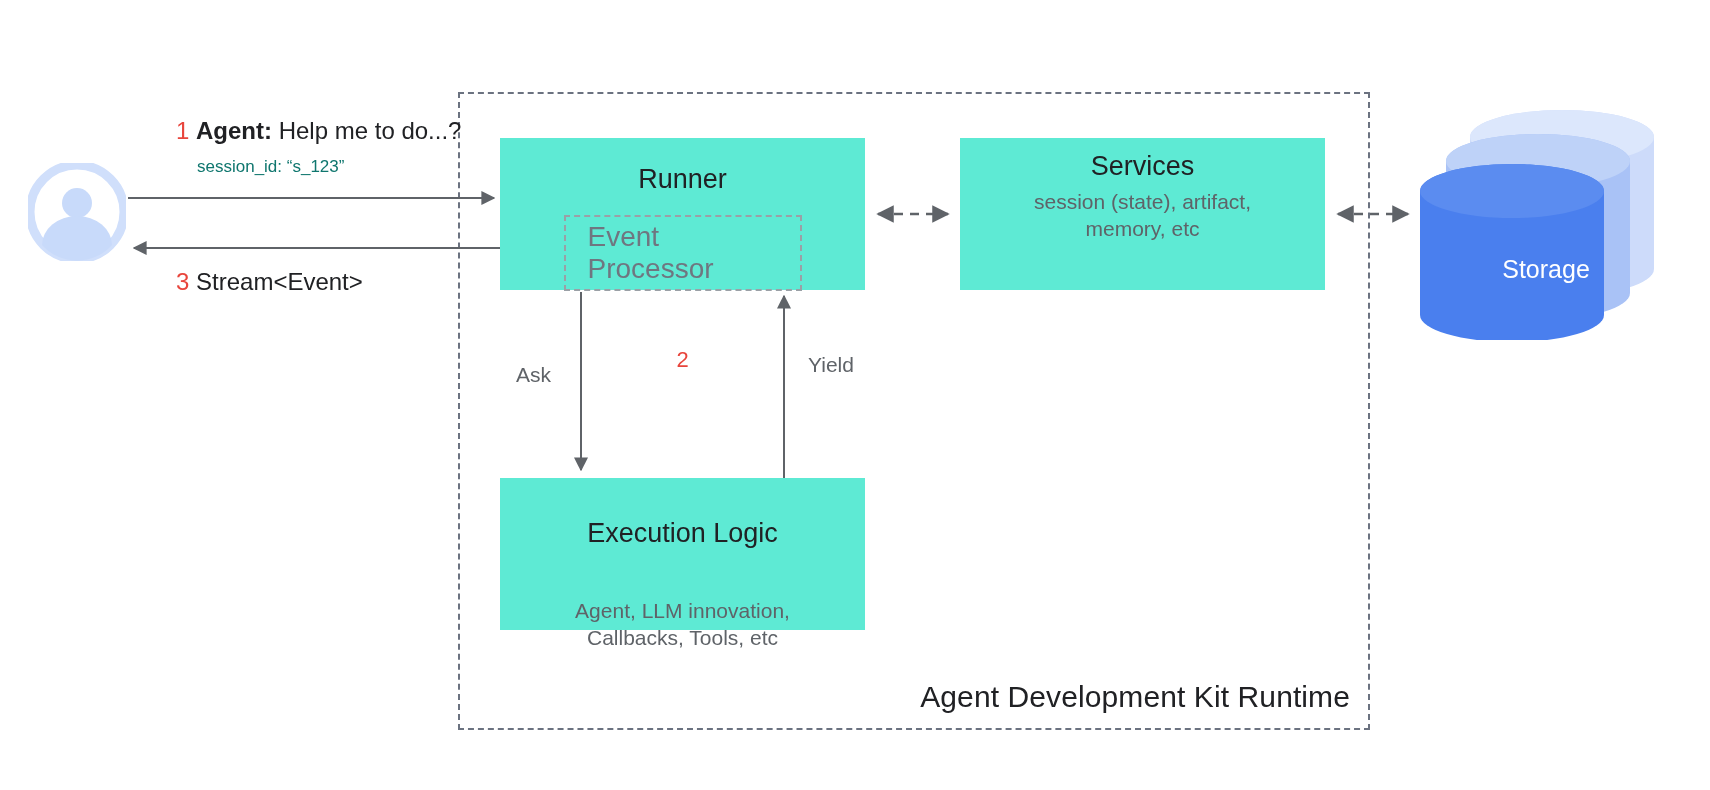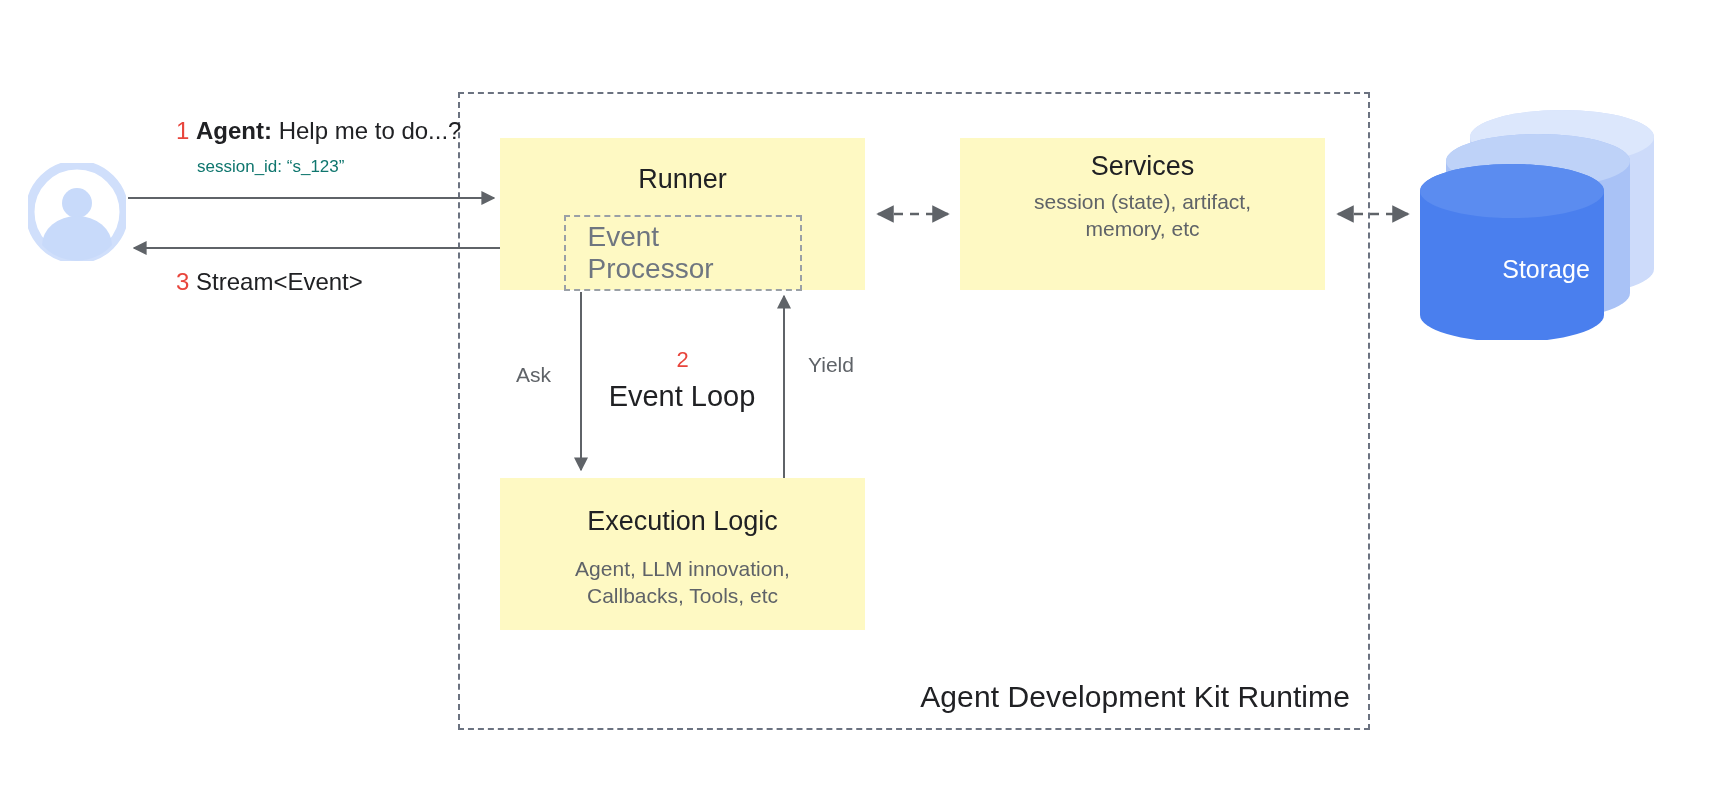--- a/index.html
+++ b/index.html
@@ -38,21 +38,21 @@
     width: 450px;
     text-align: right;
     font-size: 30px;
     color: #202124;
     letter-spacing: 0.1px;
     white-space: nowrap;
   }
   
   .box {
     position: absolute;
-    background: #fef9c3;
+    background: #5eead4;
     box-sizing: border-box;
     display: flex;
     flex-direction: column;
     align-items: center;
     justify-content: center;
   }
   .box-title {
     font-size: 27px;
     color: #202124;
     line-height: 1.15;
@@ -90,21 +90,22 @@
     height: 152px;
     justify-content: flex-start;
     padding-top: 13px;
   }
   #execution-box {
     left: 500px;
     top: 478px;
     width: 365px;
     height: 152px;
     justify-content: flex-start;
-    padding-top: 28px;
+    padding-top: 40px;
+    gap: 30px;
   }
   #execution-box .box-sub { margin-top: 18px; }
 
   
   .avatar {
     position: absolute;
     left: 28px;
     top: 163px;
     width: 98px;
     height: 98px;
@@ -254,21 +255,20 @@
 
   <div class="box" id="execution-box">
     <div class="box-title">Execution Logic</div>
     <div class="box-sub">Agent, LLM innovation,
 Callbacks, Tools, etc</div>
   </div>
 
   <div class="ann" id="label-ask">Ask</div>
   <div class="ann" id="label-yield">Yield</div>
   <div class="ann" id="loop-num">2</div>
-  <div class="ann" id="loop-title">Event Loop</div>
 
   <div class="storage">
     <svg width="268" height="245" viewBox="0 0 268 245" aria-hidden="true">
 
       <g opacity="1">
         <path d="M58 42 a92 27 0 0 1 184 0 l0 132 a92 27 0 0 1 -184 0 z" fill="#cddbfa"></path>
         <ellipse cx="150" cy="42" rx="92" ry="27" fill="#dce7fc"></ellipse>
       </g>
 
       <g opacity="1">

